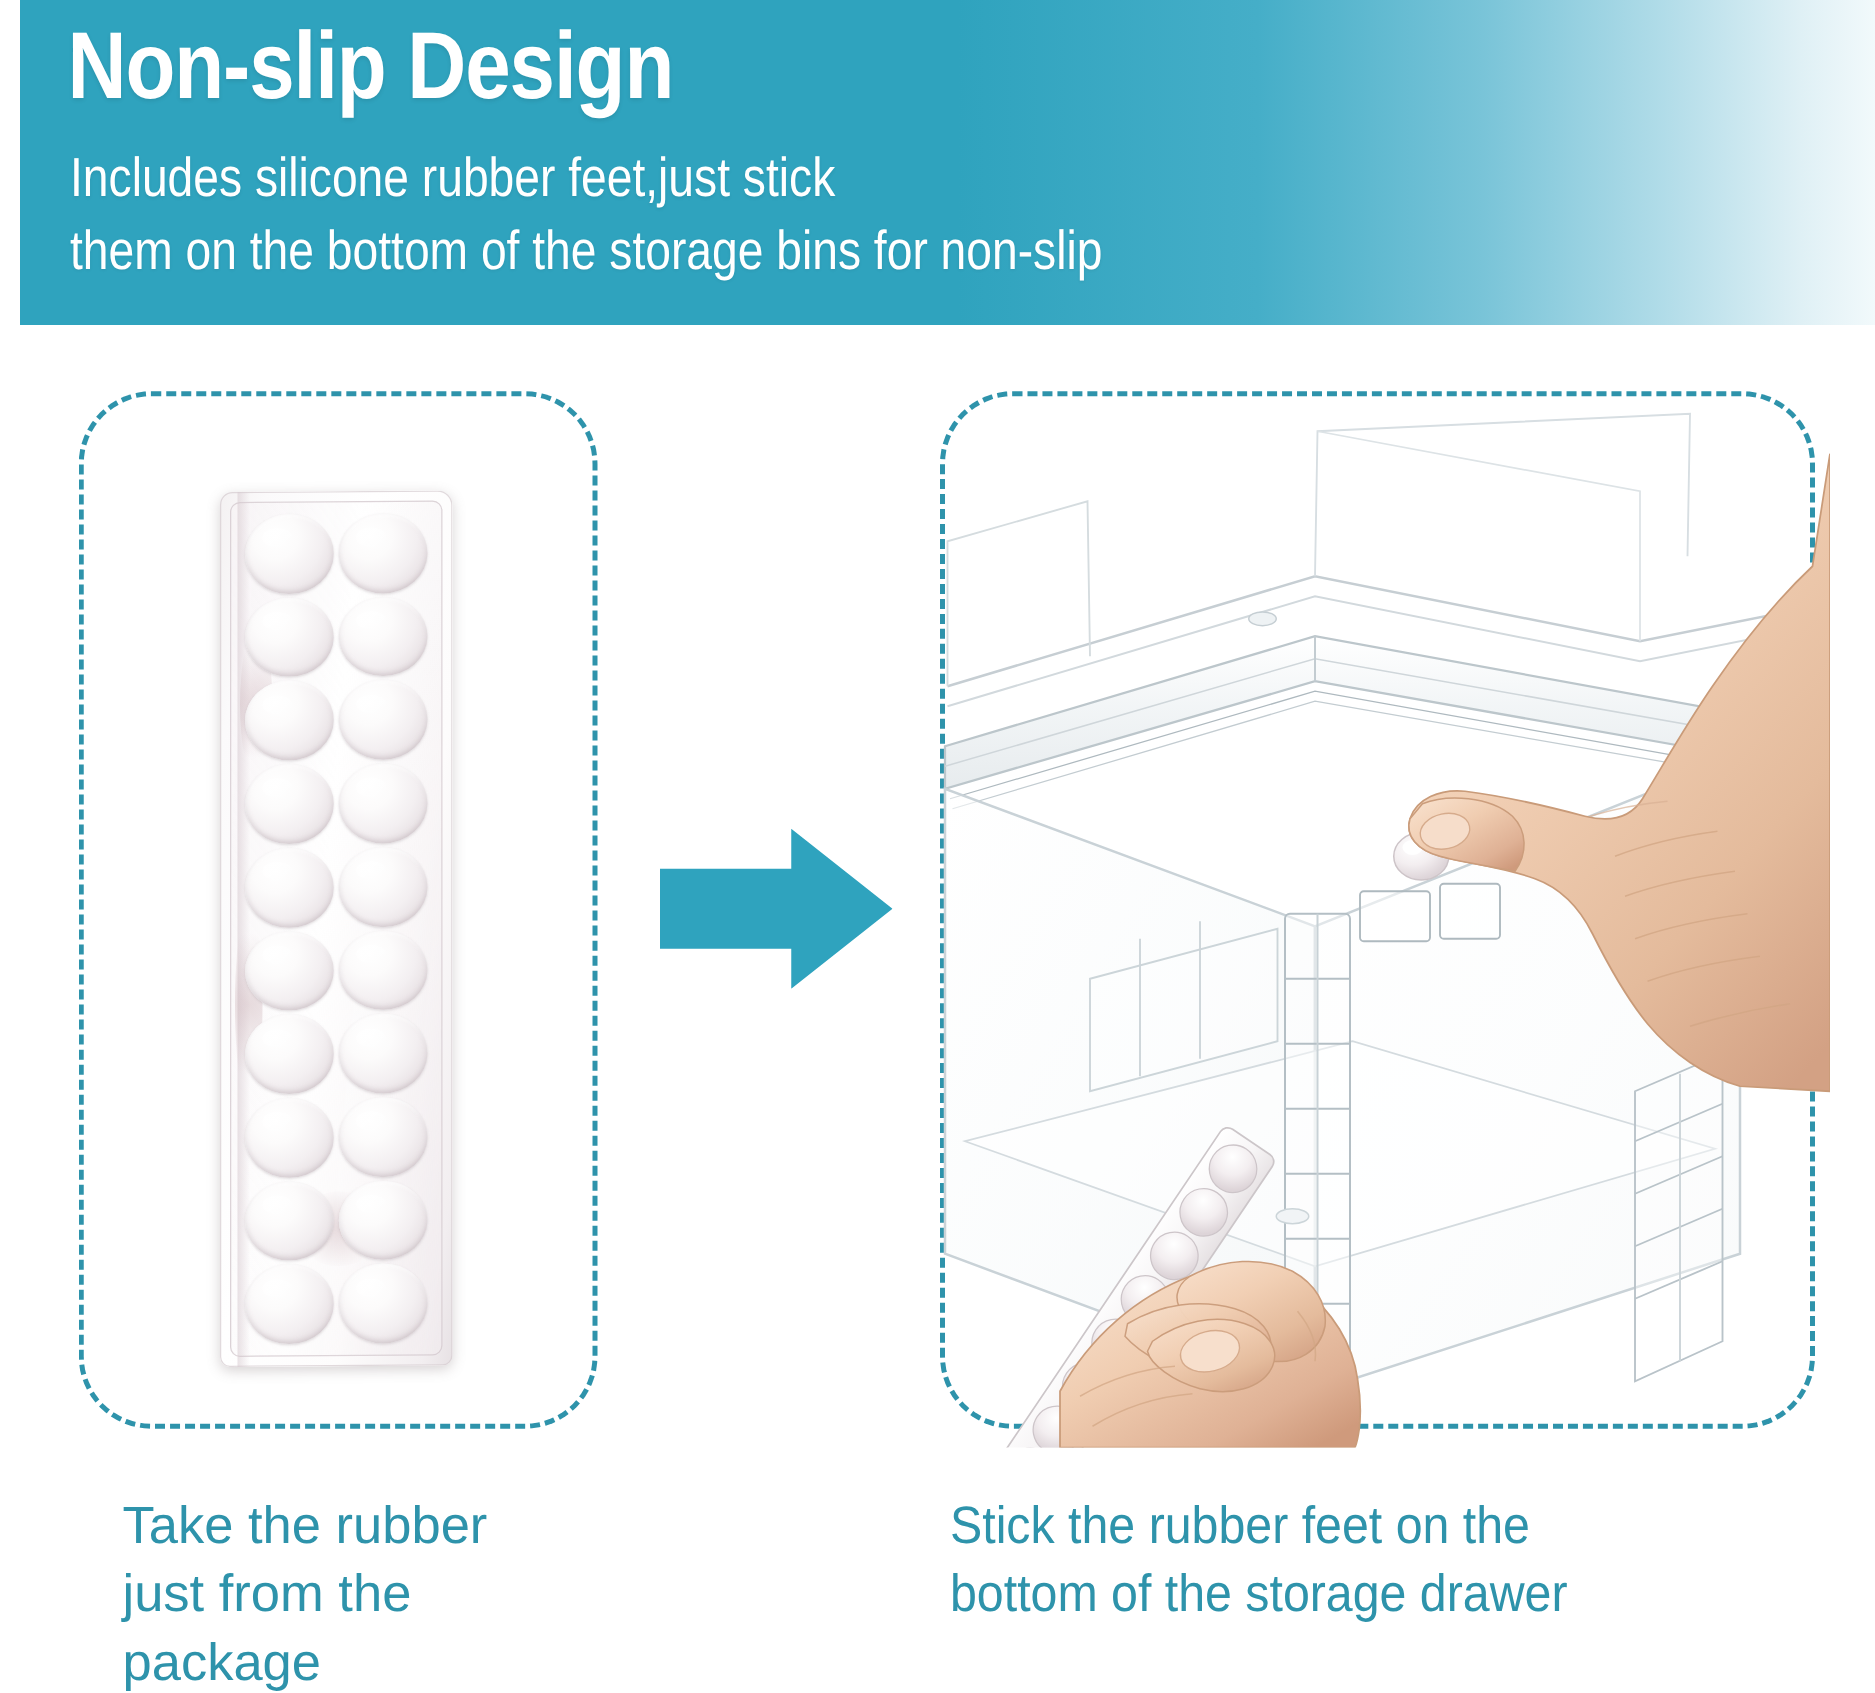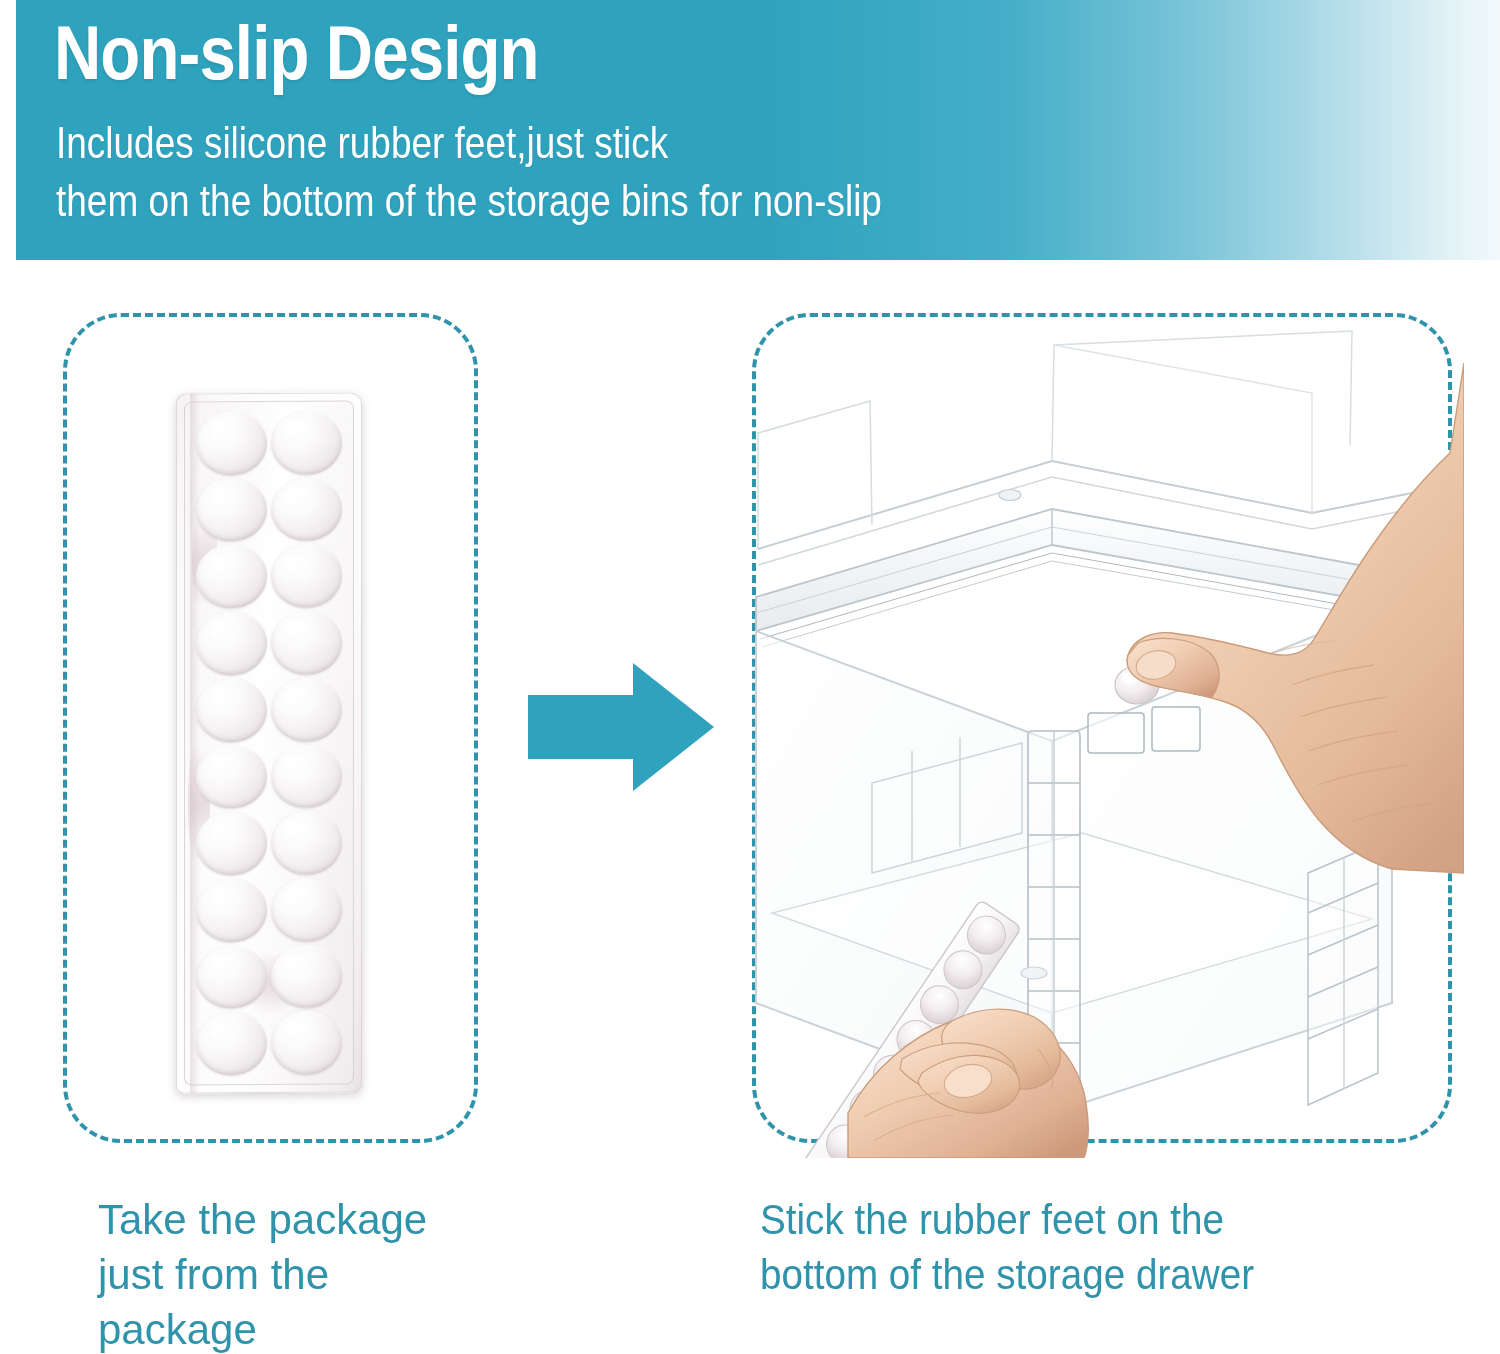--- a/index.html
+++ b/index.html
@@ -273,21 +273,21 @@
       <g stroke="#d2a684" stroke-width="1.2" fill="none" opacity="0.7">
         <path d="M112 804 C136 790 162 782 188 780"></path>
         <path d="M122 828 C148 812 176 804 202 802"></path>
         <path d="M286 736 C296 748 302 762 300 776"></path>
       </g>
     </g>
   </svg>
 </div>
 
 <div class="caption cap-left">
-  <div>Take the package</div>
+  <div>Take the rubber</div>
   <div>just from the</div>
   <div>package</div>
 </div>
 
 <div class="caption cap-right">
   <div>Stick the rubber feet on the</div>
   <div>bottom of the storage drawer</div>
 </div>
 
 </body></html>

